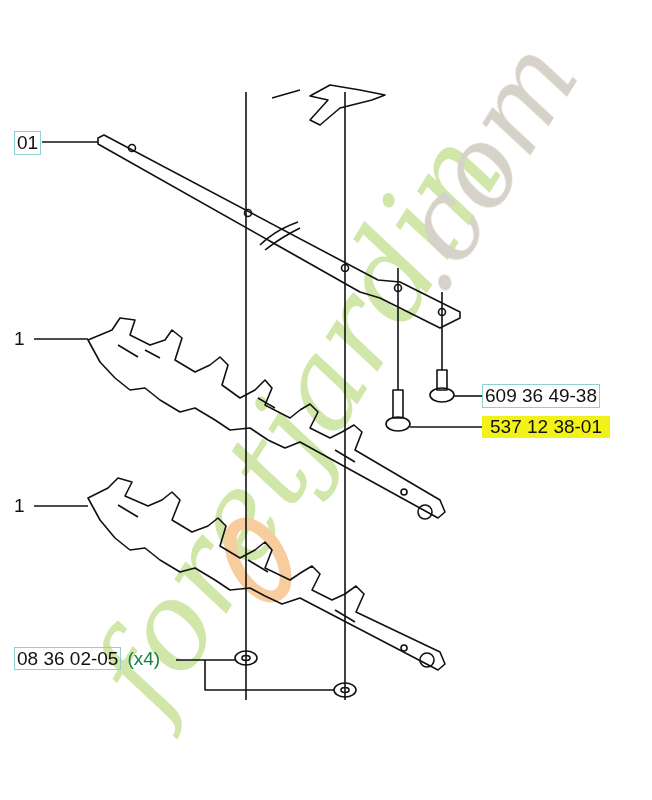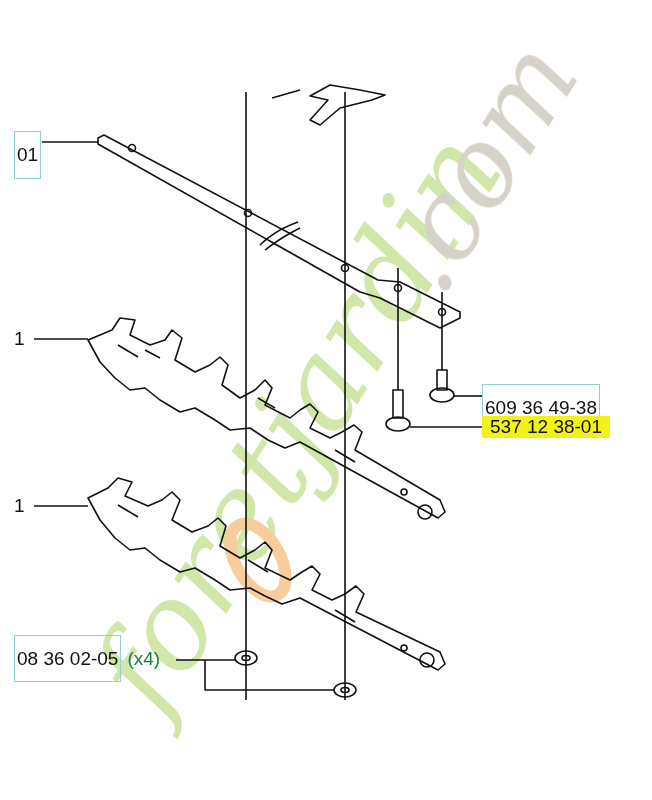--- a/index.html
+++ b/index.html
@@ -1,21 +1,21 @@
 <!DOCTYPE html>
 <html><head>
 <meta charset="utf-8">
 <style>
   html, body { margin:0; padding:0; background:#ffffff; }
   body { width:652px; height:800px; position:relative; overflow:hidden;
          font-family:"Liberation Sans", sans-serif; }
   #diagram { position:absolute; left:0; top:0; width:652px; height:800px; }
   .lbl { position:absolute; font-family:"Liberation Sans", sans-serif;
          font-size:19px; color:#111; line-height:22px; white-space:nowrap; }
-  .boxed { border:1px solid #8fd0d0; padding:12px 2px; }
+  .boxed { border:1px solid #8fd0d0; padding:0 2px; }
   .hl { background:#f2f21a; padding:0 8px; }
   .qty { font-weight:normal; color:#15803d; margin-left:6px; }
 </style>
 </head>
 <body>
 
 <div id="diagram">
 <svg width="652" height="800" viewBox="0 0 652 800" xmlns="http://www.w3.org/2000/svg">
 
   <g opacity="0.85">

